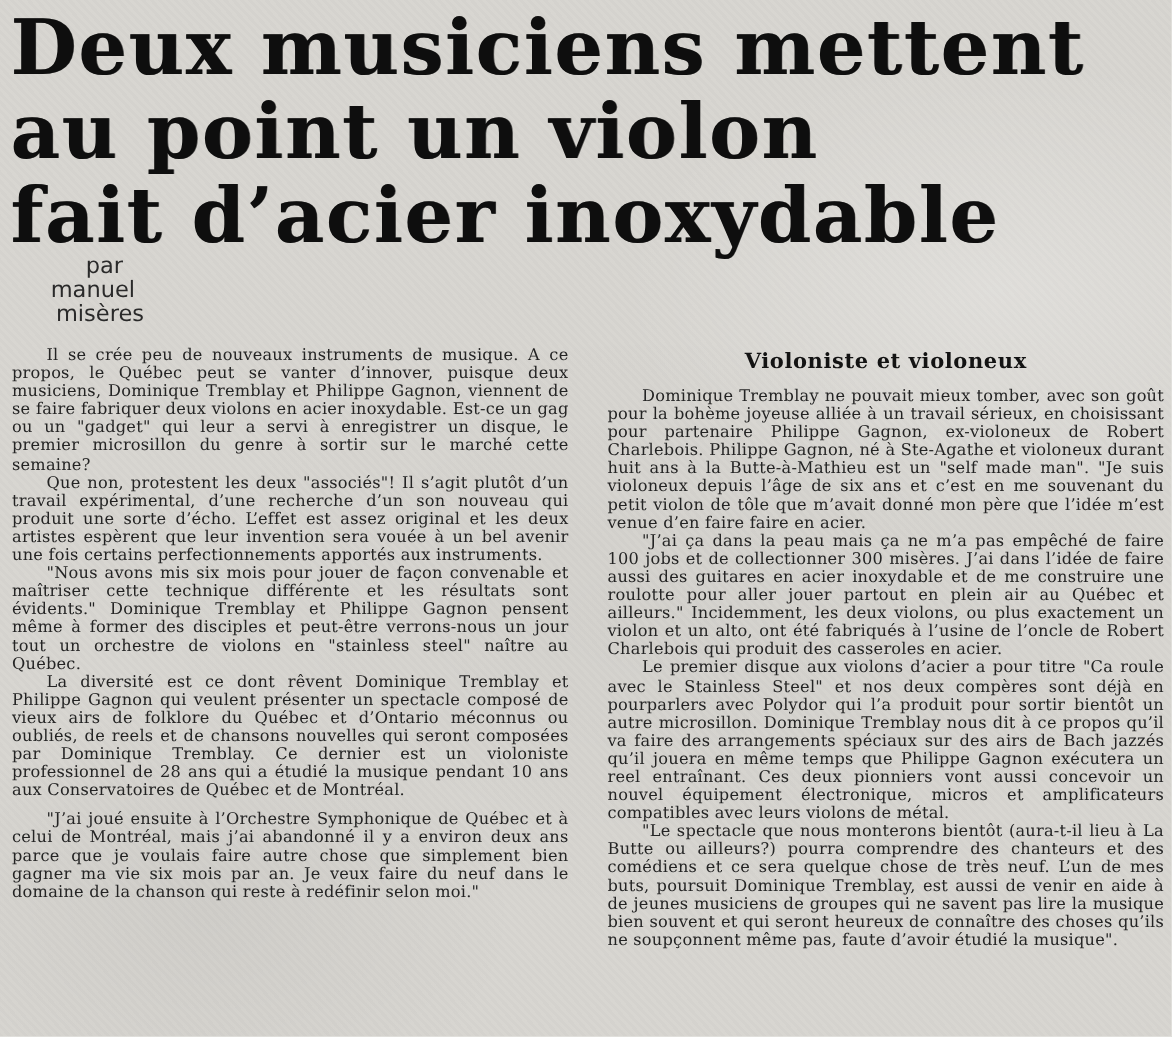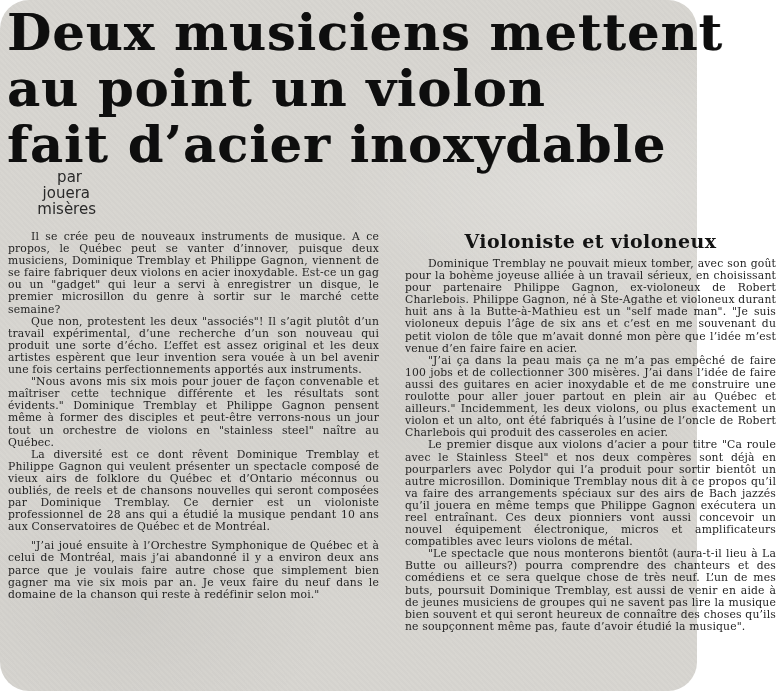--- a/index.html
+++ b/index.html
@@ -7,31 +7,30 @@
     padding: 0;
   }
   body {
     width: 781px;
     height: 691px;
     overflow: hidden;
     font-family: "DejaVu Serif", serif;
   }
   .page {
     position: relative;
-    width: 697px;
+    width: 781px;
     height: 691px;
     background-color: #d7d5d0;
     background-image:
       radial-gradient(ellipse 320px 220px at 18% 88%, rgba(0,0,0,0.04), transparent 65%),
       radial-gradient(ellipse 420px 260px at 85% 28%, rgba(255,255,255,0.22), transparent 60%),
       radial-gradient(ellipse 500px 300px at 55% 60%, rgba(0,0,0,0.02), transparent 70%),
       repeating-linear-gradient(47deg, rgba(0,0,0,0.013) 0 2px, rgba(255,255,255,0.02) 2px 4px);
     color: #1f1f1f;
     box-sizing: border-box;
-    border-radius: 29px;
   }
   .headline {
     position: absolute;
     top: 4px;
     left: 7px;
     right: 4px;
     font-family: "DejaVu Serif", serif;
     font-weight: bold;
     font-size: 51px;
     line-height: 56px;
@@ -73,21 +72,21 @@
     color: #242424;
   }
   .col p {
     margin: 0;
     text-indent: 23px;
   }
   .section-heading {
     text-align: center;
     font-family: "DejaVu Serif", serif;
     font-weight: bold;
-    font-size: 19px;
+    font-size: 14px;
     line-height: 20px;
     letter-spacing: 0.4px;
     color: #131313;
     margin: 12px 0 9px 0;
   }
   .section-heading.first {
     margin: 0 0 7px 0;
   }
   .gap-top {
     margin-top: 7px !important;
@@ -99,21 +98,21 @@
 <div class="page">
 
   <header class="headline">
     <div>Deux musiciens mettent</div>
     <div>au point un violon</div>
     <div>fait d’acier inoxydable</div>
   </header>
 
   <div class="byline">
     <div class="b1">par</div>
-    <div class="b2">jouera</div>
+    <div class="b2">manuel</div>
     <div class="b3">misères</div>
   </div>
 
   <div class="columns">
 
     <div class="col">
       <p>Il se crée peu de nouveaux instruments de musique. A ce propos, le Québec peut se vanter d’innover, puisque deux musiciens, Dominique Tremblay et Philippe Gagnon, viennent de se faire fabriquer deux violons en acier inoxydable. Est-ce un gag ou un "gadget" qui leur a servi à enregistrer un disque, le premier microsillon du genre à sortir sur le marché cette semaine?</p>
       <p>Que non, protestent les deux "associés"! Il s’agit plutôt d’un travail expérimental, d’une recherche d’un son nouveau qui produit une sorte d’écho. L’effet est assez original et les deux artistes espèrent que leur invention sera vouée à un bel avenir une fois certains perfectionnements apportés aux instruments.</p>
       <p>"Nous avons mis six mois pour jouer de façon convenable et maîtriser cette technique différente et les résultats sont évidents." Dominique Tremblay et Philippe Gagnon pensent même à former des disciples et peut-être verrons-nous un jour tout un orchestre de violons en "stainless steel" naître au Québec.</p>
       <p>La diversité est ce dont rêvent Dominique Tremblay et Philippe Gagnon qui veulent présenter un spectacle composé de vieux airs de folklore du Québec et d’Ontario méconnus ou oubliés, de reels et de chansons nouvelles qui seront composées par Dominique Tremblay. Ce dernier est un violoniste professionnel de 28 ans qui a étudié la musique pendant 10 ans aux Conservatoires de Québec et de Montréal.</p>

